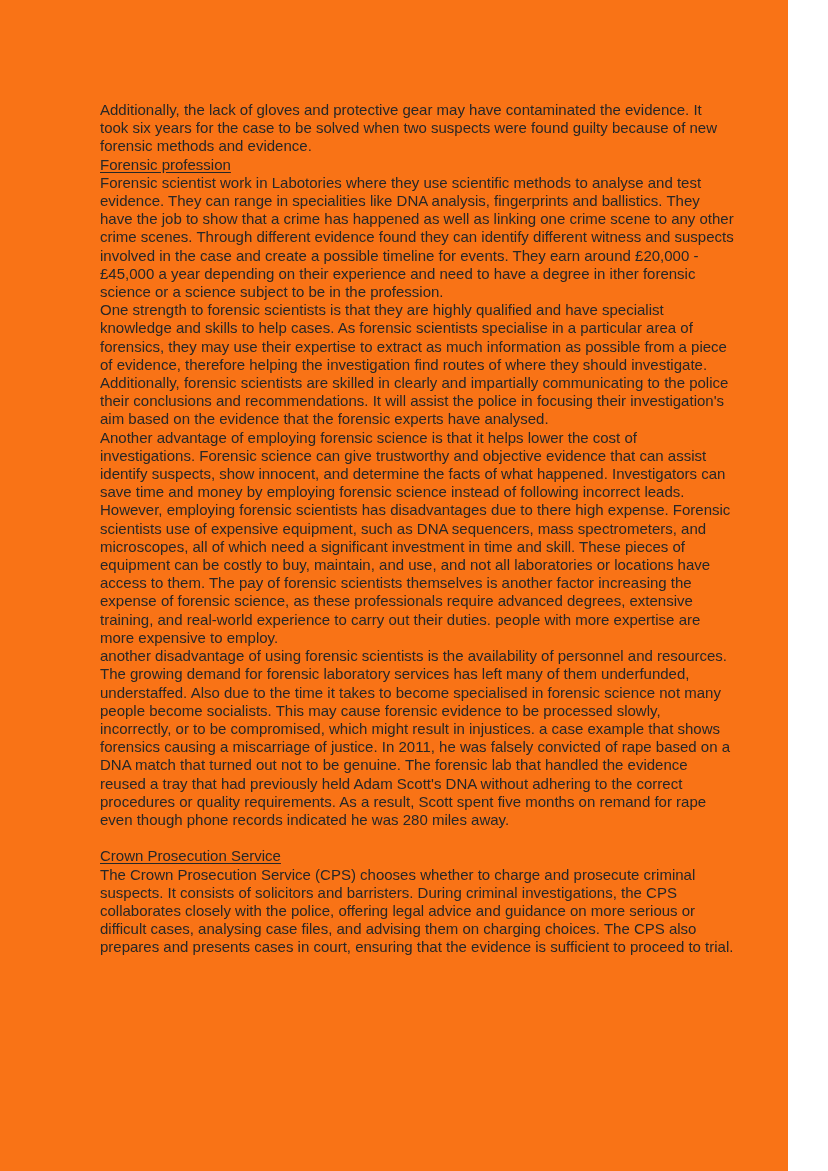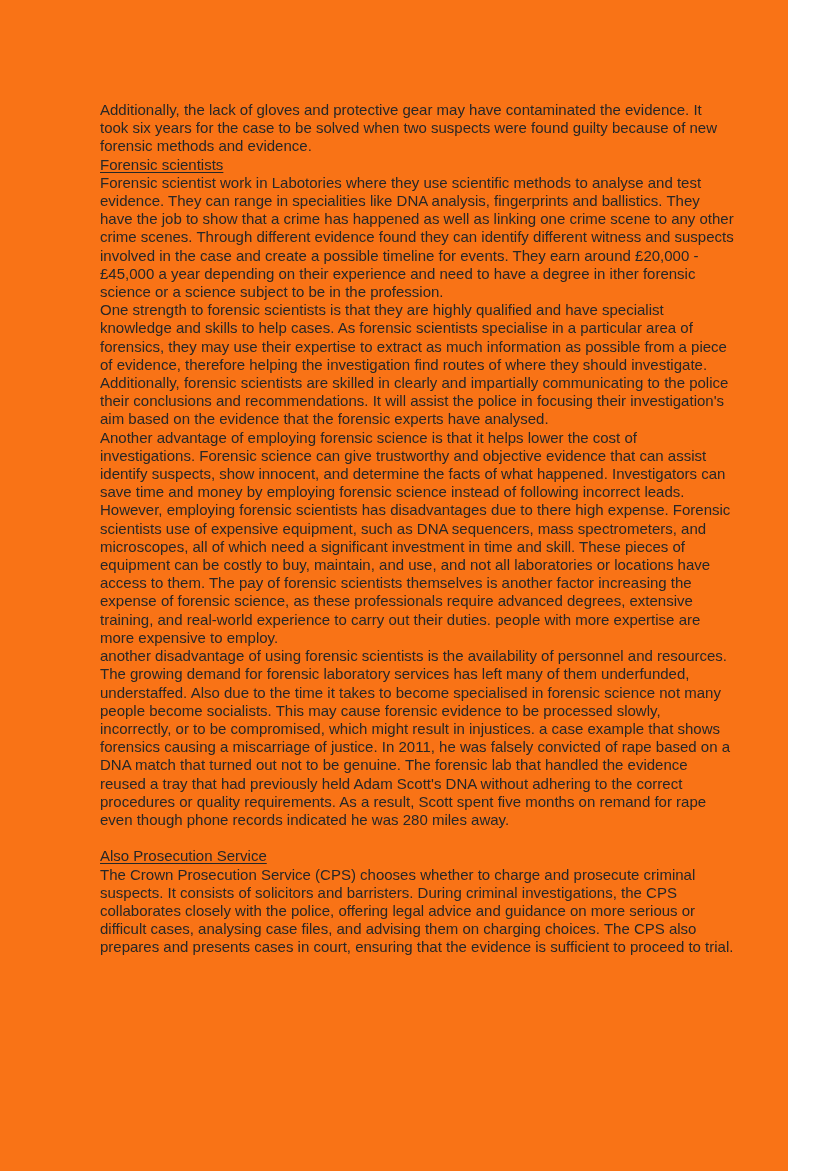--- a/index.html
+++ b/index.html
@@ -36,23 +36,23 @@
   .blank-line {
     height: 18.2px;
   }
 </style>
 </head>
 <body>
 
 <div class="page">
   <div class="doc-body">
     <p>Additionally, the lack of gloves and protective gear may have contaminated the evidence. It took six years for the case to be solved when two suspects were found guilty because of new forensic methods and evidence.</p>
-    <p class="doc-heading">Forensic scientists</p>
+    <p class="doc-heading">Forensic profession</p>
     <p>Forensic scientist work in Labotories where they use scientific methods to analyse and test evidence. They can range in specialities like DNA analysis, fingerprints and ballistics. They have the job to show that a crime has happened as well as linking one crime scene to any other crime scenes. Through different evidence found they can identify different witness and suspects involved in the case and create a possible timeline for events. They earn around £20,000 - £45,000 a year depending on their experience and need to have a degree in ither forensic science or a science subject to be in the profession.</p>
     <p>One strength to forensic scientists is that they are highly qualified and have specialist knowledge and skills to help cases. As forensic scientists specialise in a particular area of forensics, they may use their expertise to extract as much information as possible from a piece of evidence, therefore helping the investigation find routes of where they should investigate. Additionally, forensic scientists are skilled in clearly and impartially communicating to the police their conclusions and recommendations. It will assist the police in focusing their investigation's aim based on the evidence that the forensic experts have analysed.</p>
     <p>Another advantage of employing forensic science is that it helps lower the cost of investigations. Forensic science can give trustworthy and objective evidence that can assist identify suspects, show innocent, and determine the facts of what happened. Investigators can save time and money by employing forensic science instead of following incorrect leads.</p>
     <p>However, employing forensic scientists has disadvantages due to there high expense. Forensic scientists use of expensive equipment, such as DNA sequencers, mass spectrometers, and microscopes, all of which need a significant investment in time and skill. These pieces of equipment can be costly to buy, maintain, and use, and not all laboratories or locations have access to them. The pay of forensic scientists themselves is another factor increasing the expense of forensic science, as these professionals require advanced degrees, extensive training, and real-world experience to carry out their duties. people with more expertise are more expensive to employ.</p>
     <p>another disadvantage of using forensic scientists is the availability of personnel and resources. The growing demand for forensic laboratory services has left many of them underfunded, understaffed. Also due to the time it takes to become specialised in forensic science not many people become socialists. This may cause forensic evidence to be processed slowly, incorrectly, or to be compromised, which might result in injustices. a case example that shows forensics causing a miscarriage of justice. In 2011, he was falsely convicted of rape based on a DNA match that turned out not to be genuine. The forensic lab that handled the evidence reused a tray that had previously held Adam Scott's DNA without adhering to the correct procedures or quality requirements. As a result, Scott spent five months on remand for rape even though phone records indicated he was 280 miles away.</p>
     <div class="blank-line"></div>
-    <p class="doc-heading">Also Prosecution Service</p>
+    <p class="doc-heading">Crown Prosecution Service</p>
     <p>The Crown Prosecution Service (CPS) chooses whether to charge and prosecute criminal suspects. It consists of solicitors and barristers. During criminal investigations, the CPS collaborates closely with the police, offering legal advice and guidance on more serious or difficult cases, analysing case files, and advising them on charging choices. The CPS also prepares and presents cases in court, ensuring that the evidence is sufficient to proceed to trial.</p>
   </div>
 </div>
 
 </body></html>

